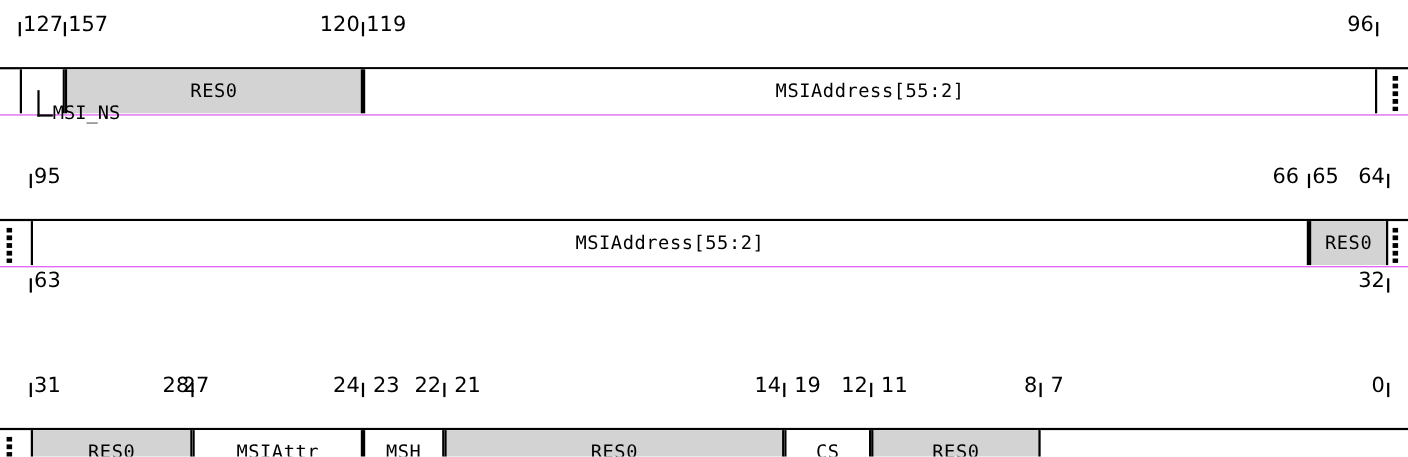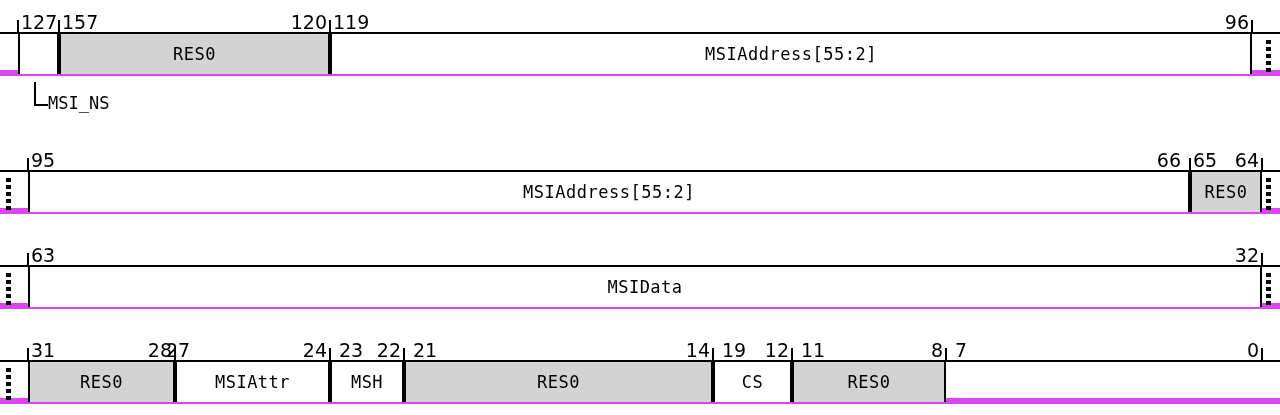--- a/index.html
+++ b/index.html
@@ -52,22 +52,23 @@
     width: 2px;
     height: 13px;
     background: #000000;
   }
 
   
   .fields {
     position: relative;
     height: 44px;
     border-top: 2px solid #000000;
-    border-bottom: 6px solid #d946ef;
+    border-bottom: 1px solid #d946ef;
     box-sizing: border-box;
+    margin-top: 29px;
   }
   .field {
     position: absolute;
     top: 0;
     height: 40px;
     display: flex;
     align-items: center;
     justify-content: center;
     box-sizing: border-box;
     font-size: 17px;
@@ -158,25 +159,20 @@
         <div class="dots" style="left: 6px;"></div>
         <div class="dots" style="left: 1266px;"></div>
       </div>
     </div>
     <div class="reg-row" style="top: 241px;">
       <div class="bitlabels">
         <div class="bitnum left" style="left: 28px;">63</div>
         <div class="bitnum right" style="left: 1262px;">32</div>
         <div class="tick" style="left: 27px;"></div>
         <div class="tick" style="left: 1261px;"></div>
-      </div>
-      <div class="fields">
-        <div class="field sep-left sep-right" style="left: 28px; width: 1234px;">MSIData</div>
-        <div class="dots" style="left: 6px;"></div>
-        <div class="dots" style="left: 1266px;"></div>
       </div>
     </div>
     <div class="reg-row" style="top: 336px;">
       <div class="bitlabels">
         <div class="bitnum left" style="left: 28px;">31</div>
         <div class="bitnum right" style="left: 175px;">28</div>
         <div class="bitnum left" style="left: 163px;">27</div>
         <div class="bitnum right" style="left: 330px;">24</div>
         <div class="bitnum left" style="left: 336px;">23</div>
         <div class="bitnum right" style="left: 404px;">22</div>

